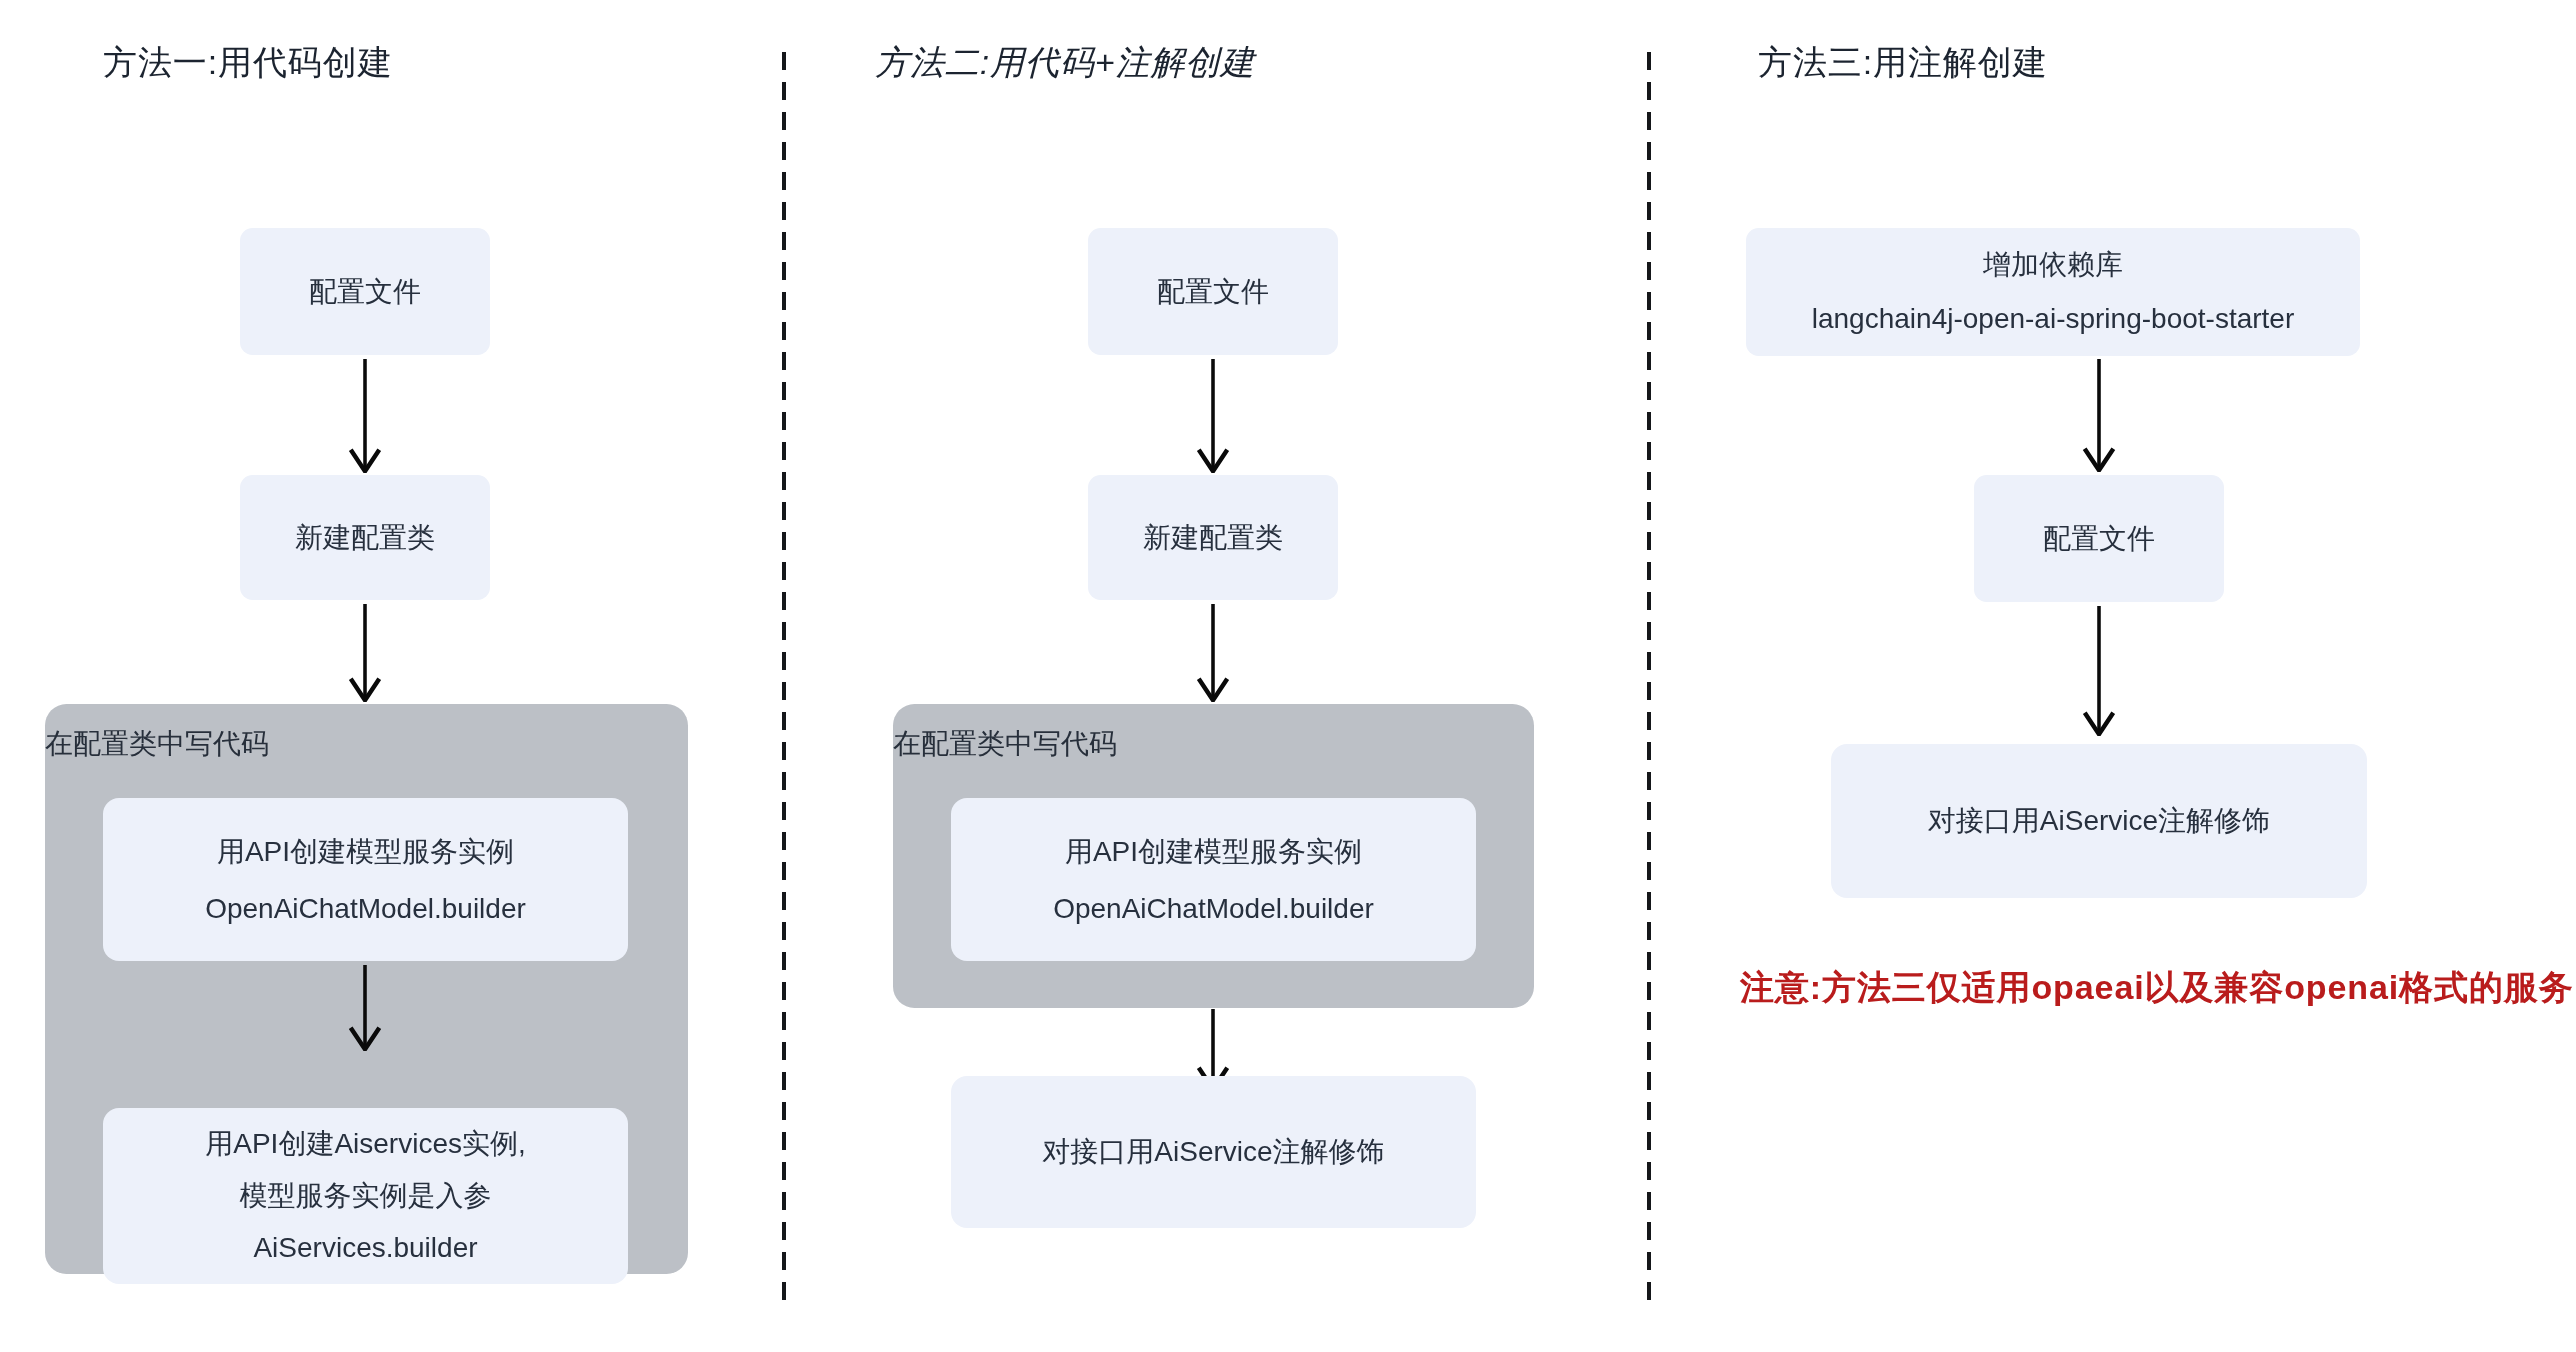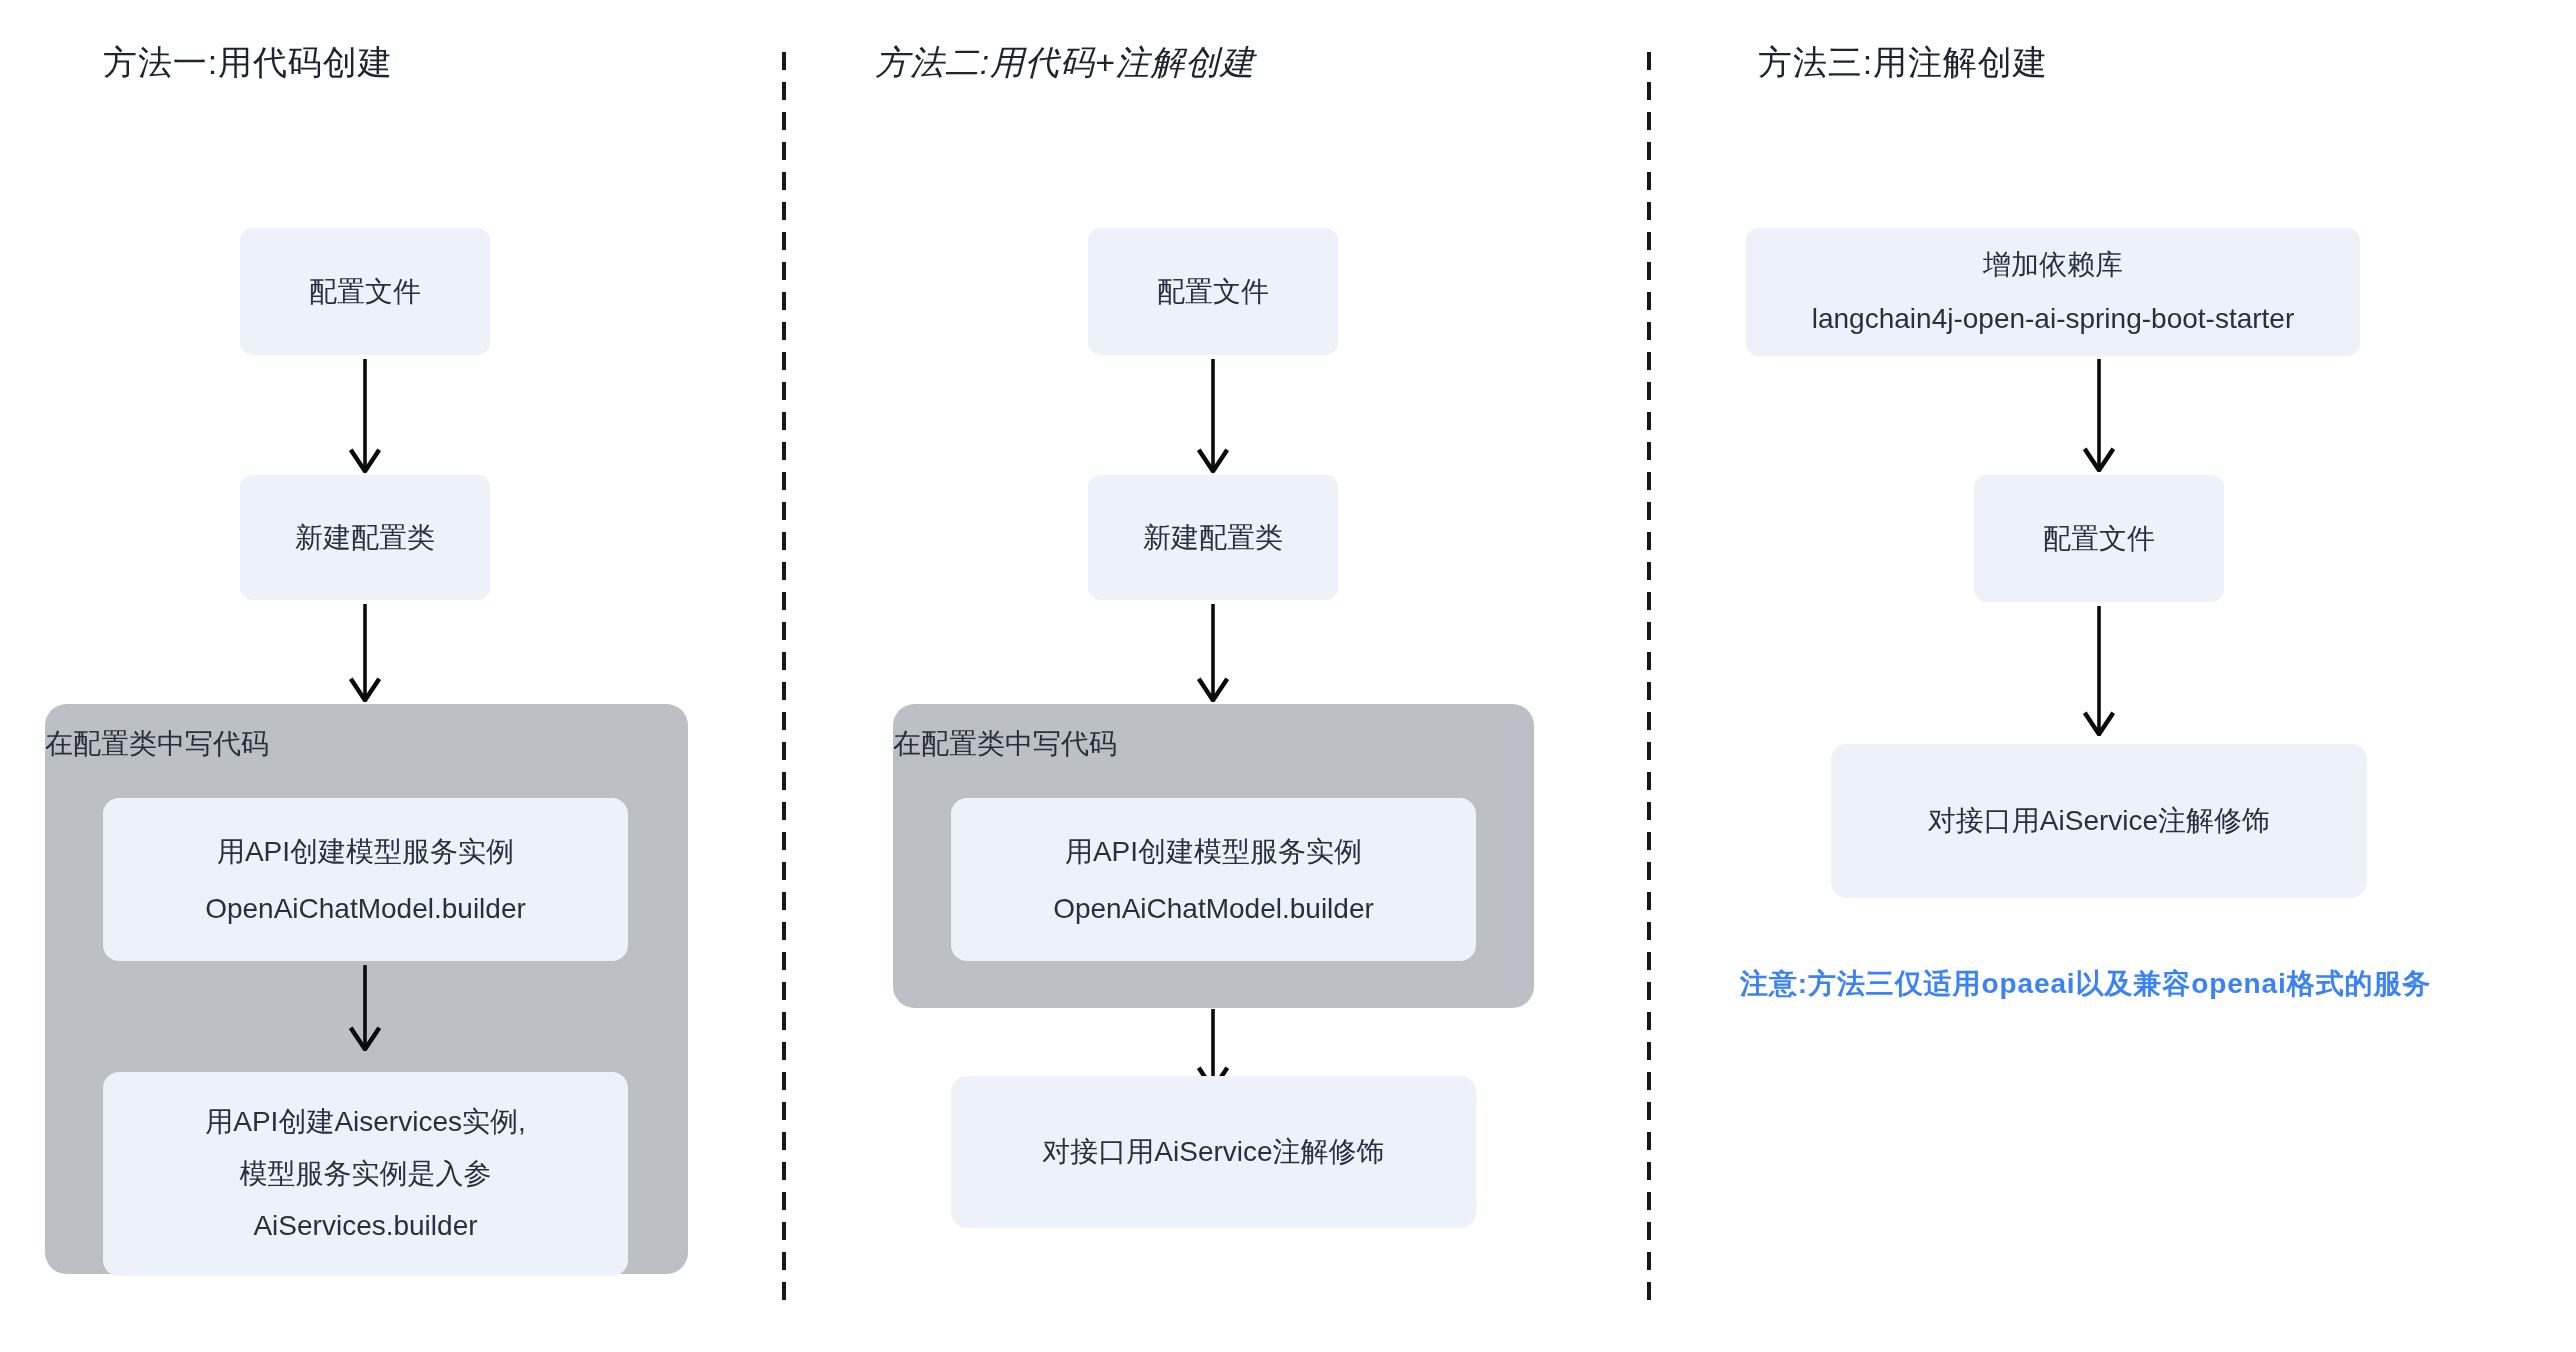--- a/index.html
+++ b/index.html
@@ -52,23 +52,23 @@
     font-weight: 500;
     color: #272f3b;
   }
   .inner-box { border-radius: 16px; }
   .lh64 { line-height: 57px; }
   .lh60 { line-height: 54px; }
   .lh58 { line-height: 52px; }
   .arrow { position: absolute; }
   .note {
     position: absolute;
-    font-size: 28px;
+    font-size: 34px;
     font-weight: 700;
-    color: #3b82f6;
+    color: #b91c1c;
     white-space: nowrap;
     letter-spacing: 0.9px;
   }
 </style>
 </head>
 <body>
 
 <div class="canvas">
 
   <div class="divider" style="left:782px;"></div>
@@ -101,21 +101,21 @@
     <div class="box inner-box lh64" style="left:103px; top:798px; width:525px; height:163px;">
       <span class="line">用API创建模型服务实例</span>
       <span class="line">OpenAiChatModel.builder</span>
     </div>
 
     <svg class="arrow" style="left:347px; top:965px;" width="36" height="86" viewBox="0 0 40 96">
       <line x1="20" y1="0" x2="20" y2="92" stroke="#0a0a0a" stroke-width="4"></line>
       <path d="M4 70 L20 94 L36 70" fill="none" stroke="#0a0a0a" stroke-width="5"></path>
     </svg>
 
-    <div class="box inner-box lh58" style="left:103px; top:1072px; width:525px; height:204px;">
+    <div class="box inner-box lh58" style="left:103px; top:1108px; width:525px; height:176px;">
       <span class="line">用API创建Aiservices实例,</span>
       <span class="line">模型服务实例是入参</span>
       <span class="line">AiServices.builder</span>
     </div>
   </section>
 
   <section>
     <div class="col-title" style="left:875px;font-style:italic;">方法二:用代码+注解创建</div>
 
     <div class="box" style="left:1088px; top:228px; width:250px; height:127px;">

